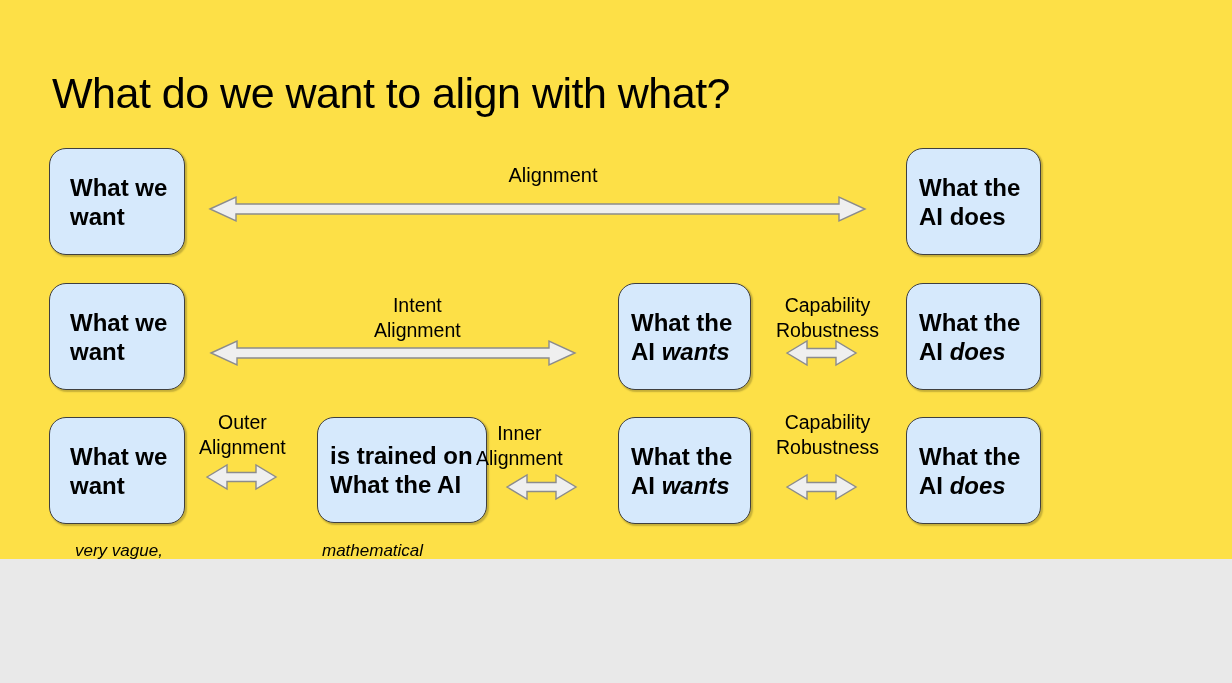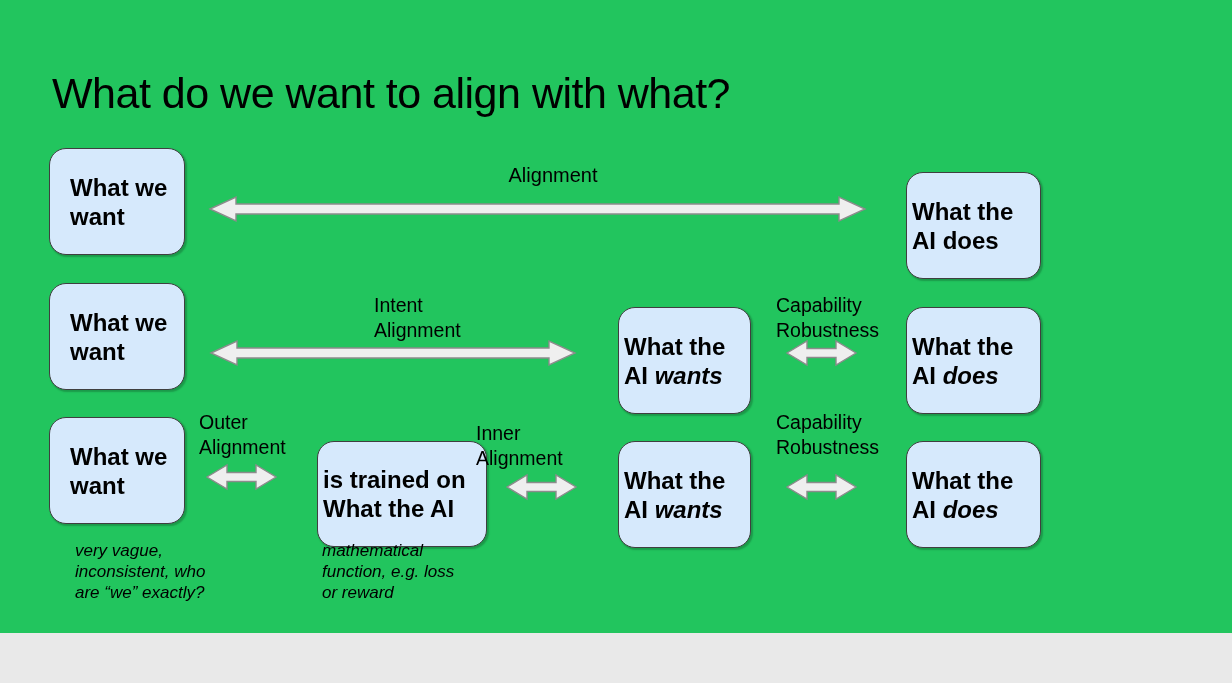--- a/index.html
+++ b/index.html
@@ -4,50 +4,50 @@
 <style>
   :root{
     --box-fill:#d6e9fc;
     --box-border:#3f3f3f;
     --arrow-fill:#efefef;
     --arrow-stroke:#8c8c8c;
     --page-number-color:#595959;
   }
   html,body{margin:0;padding:0;background:#e9e9e9;}
   .slide{
-    position:relative;width:1232px;height:633px;background:#22c55e;
+    position:relative;width:1232px;height:559px;background:#fde047;
     font-family:"Liberation Sans","DejaVu Sans",sans-serif;color:#000;
     overflow:hidden;margin:0 auto;
   }
   .title{
     position:absolute;left:52px;top:70px;font-size:43px;line-height:1.1;
     letter-spacing:-0.5px;color:#000;white-space:nowrap;
   }
   .box{
     position:absolute;box-sizing:border-box;
     background:var(--box-fill);
     border:1.6px solid var(--box-border);
     border-radius:17px;
     box-shadow:1.5px 1.5px 1.5px rgba(0,0,0,0.22);
     display:flex;align-items:center;
     font-weight:bold;font-size:24px;line-height:29px;
   }
   .box em{font-style:italic;}
   .pad-lg{padding-left:20px;}
-  .pad-sm{padding-left:5px;margin-top:24px;}
+  .pad-sm{padding-left:12px;}
   .arrow{position:absolute;overflow:visible;}
   .arrow polygon{
     fill:var(--arrow-fill);
     stroke:var(--arrow-stroke);
     stroke-width:1.4;
     stroke-linejoin:miter;
   }
   .lbl{
     position:absolute;font-size:19.5px;line-height:25px;
-    white-space:pre-line;color:#000;
+    white-space:pre-line;color:#000;text-align:center;
   }
   .lbl.center{text-align:center;font-size:20px;}
   .note{
     position:absolute;font-style:italic;font-size:17px;line-height:21px;
     white-space:pre-line;color:#000;
   }
   .page-num{
     position:absolute;right:22px;top:643px;font-size:17px;
     color:var(--page-number-color);
   }

